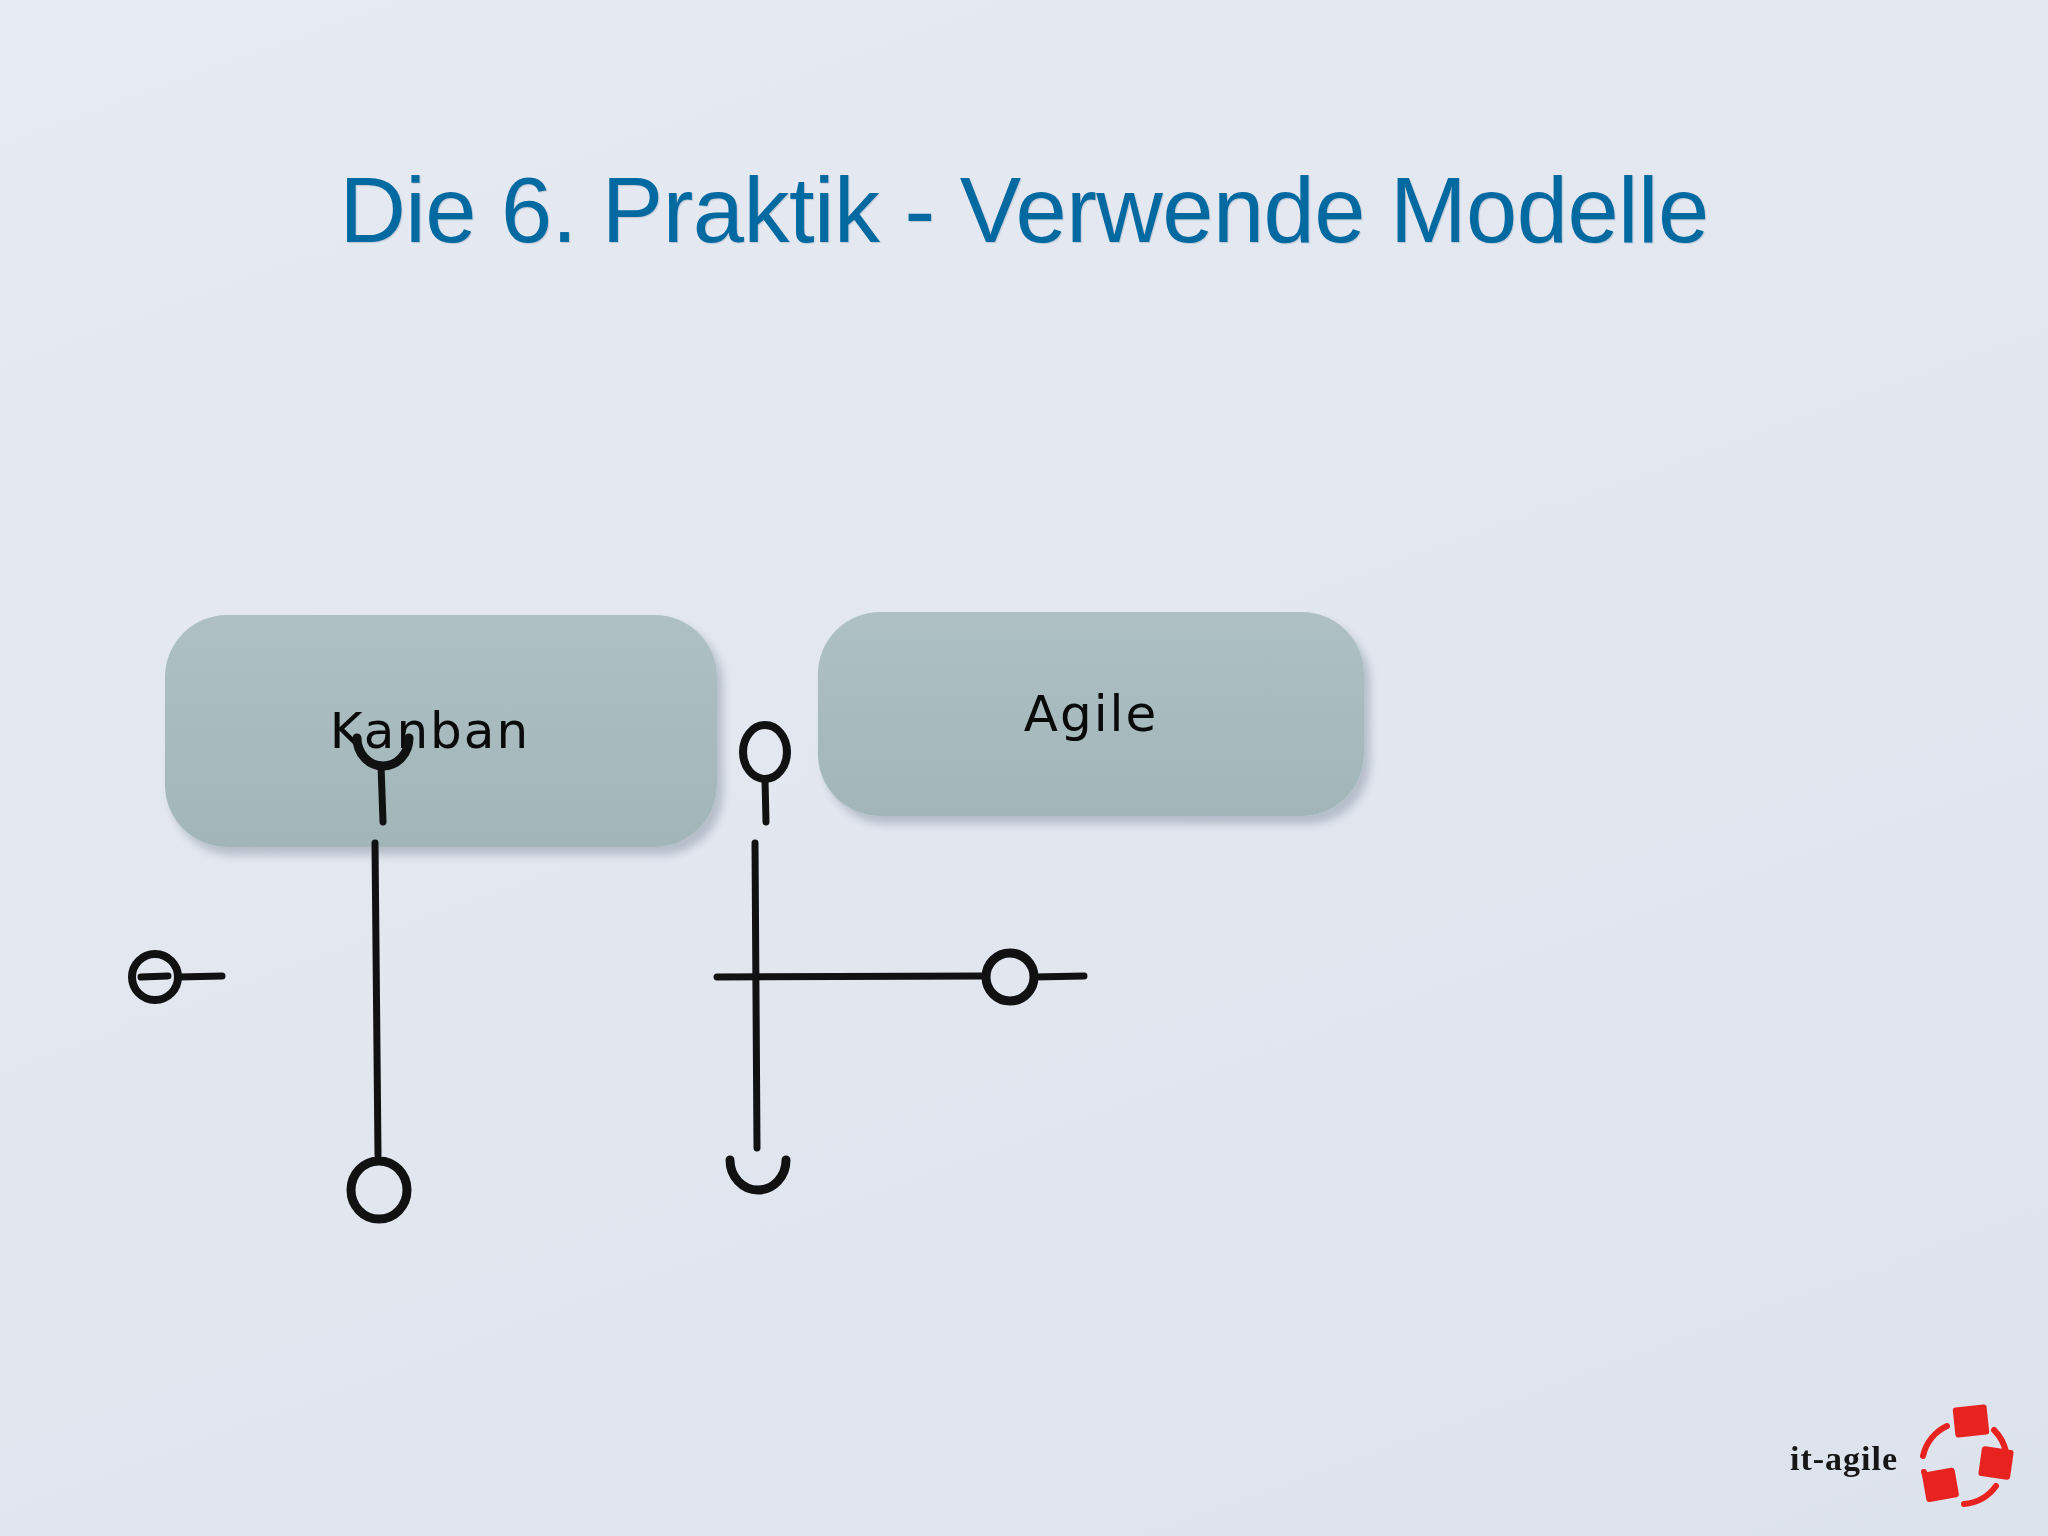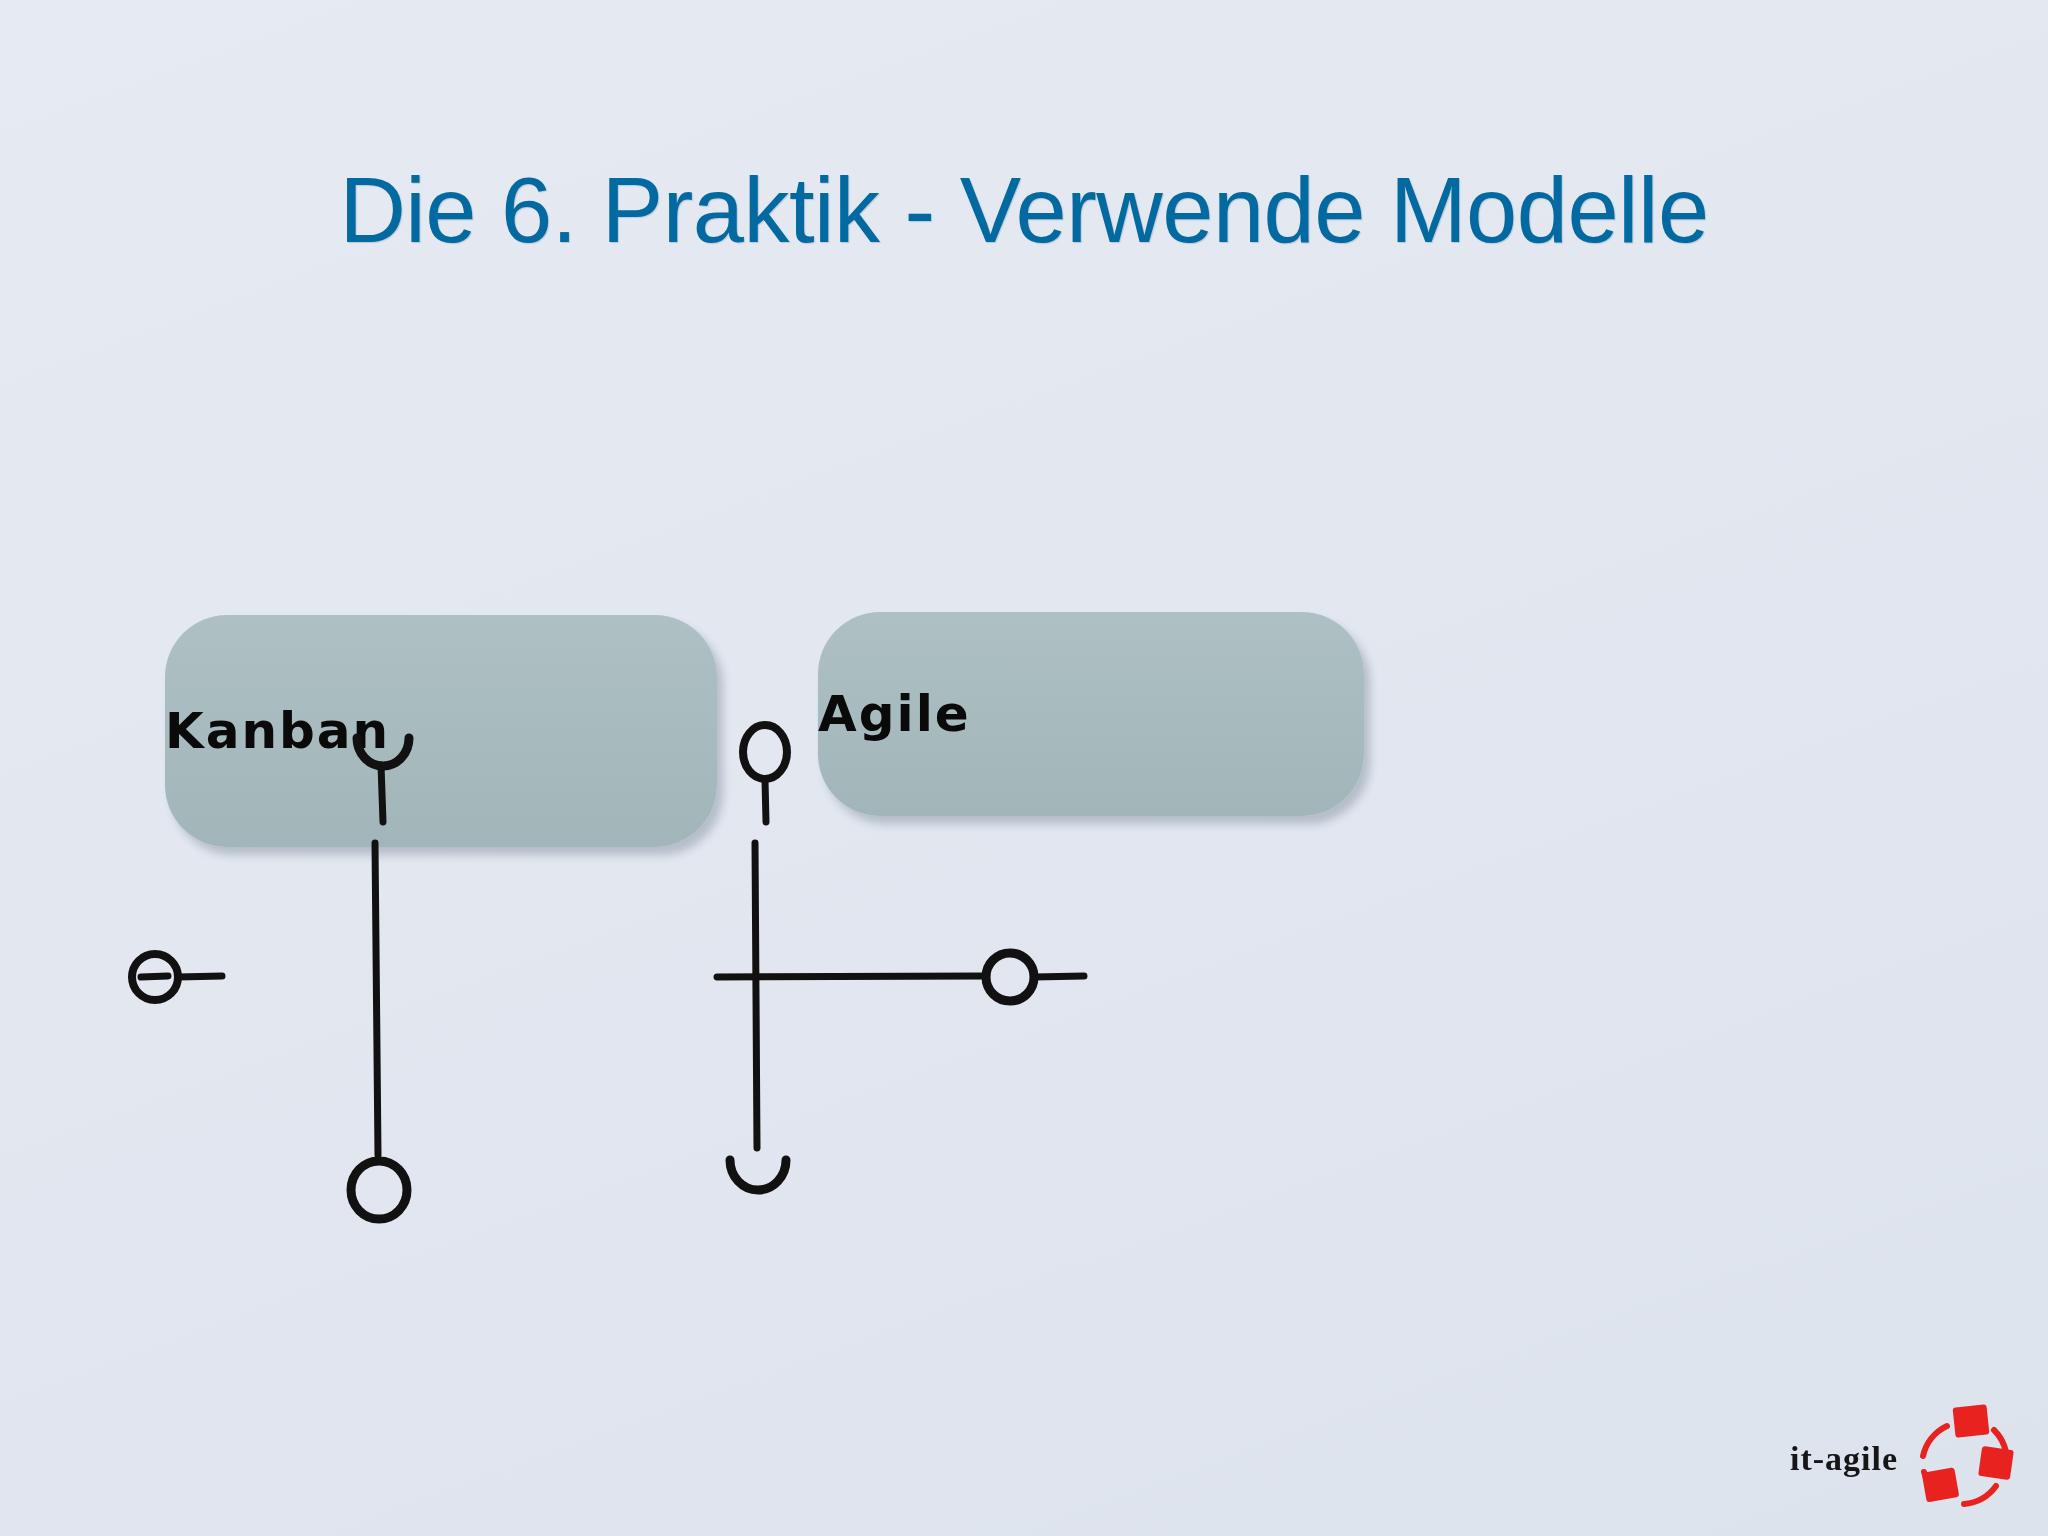--- a/index.html
+++ b/index.html
@@ -31,24 +31,25 @@
   .box{
     position:absolute;
     background:linear-gradient(180deg,#aec0c3 0%,#a7babe 55%,#a2b6ba 100%);
     border-radius:62px;
     box-shadow:6px 8px 9px rgba(90,105,120,.33);
   }
   .box-label{
     position:absolute;
     left:0;right:0;top:50%;
     transform:translateY(-50%);
+    text-align:center;
     color:#0a0a0a;
     font-size:50px;
     font-family:"DejaVu Sans",sans-serif;
-    font-weight:700;
+    font-weight:400;
     letter-spacing:2px;
     font-style:normal;
   }
   #box-kanban{left:165px;top:615px;width:552px;height:232px;}
   #box-kanban .box-label{padding-right:22px;}
   #box-agile{left:818px;top:612px;width:546px;height:204px;}
 
   
   .connectors{position:absolute;left:0;top:0;width:2048px;height:1536px;pointer-events:none;}
 

